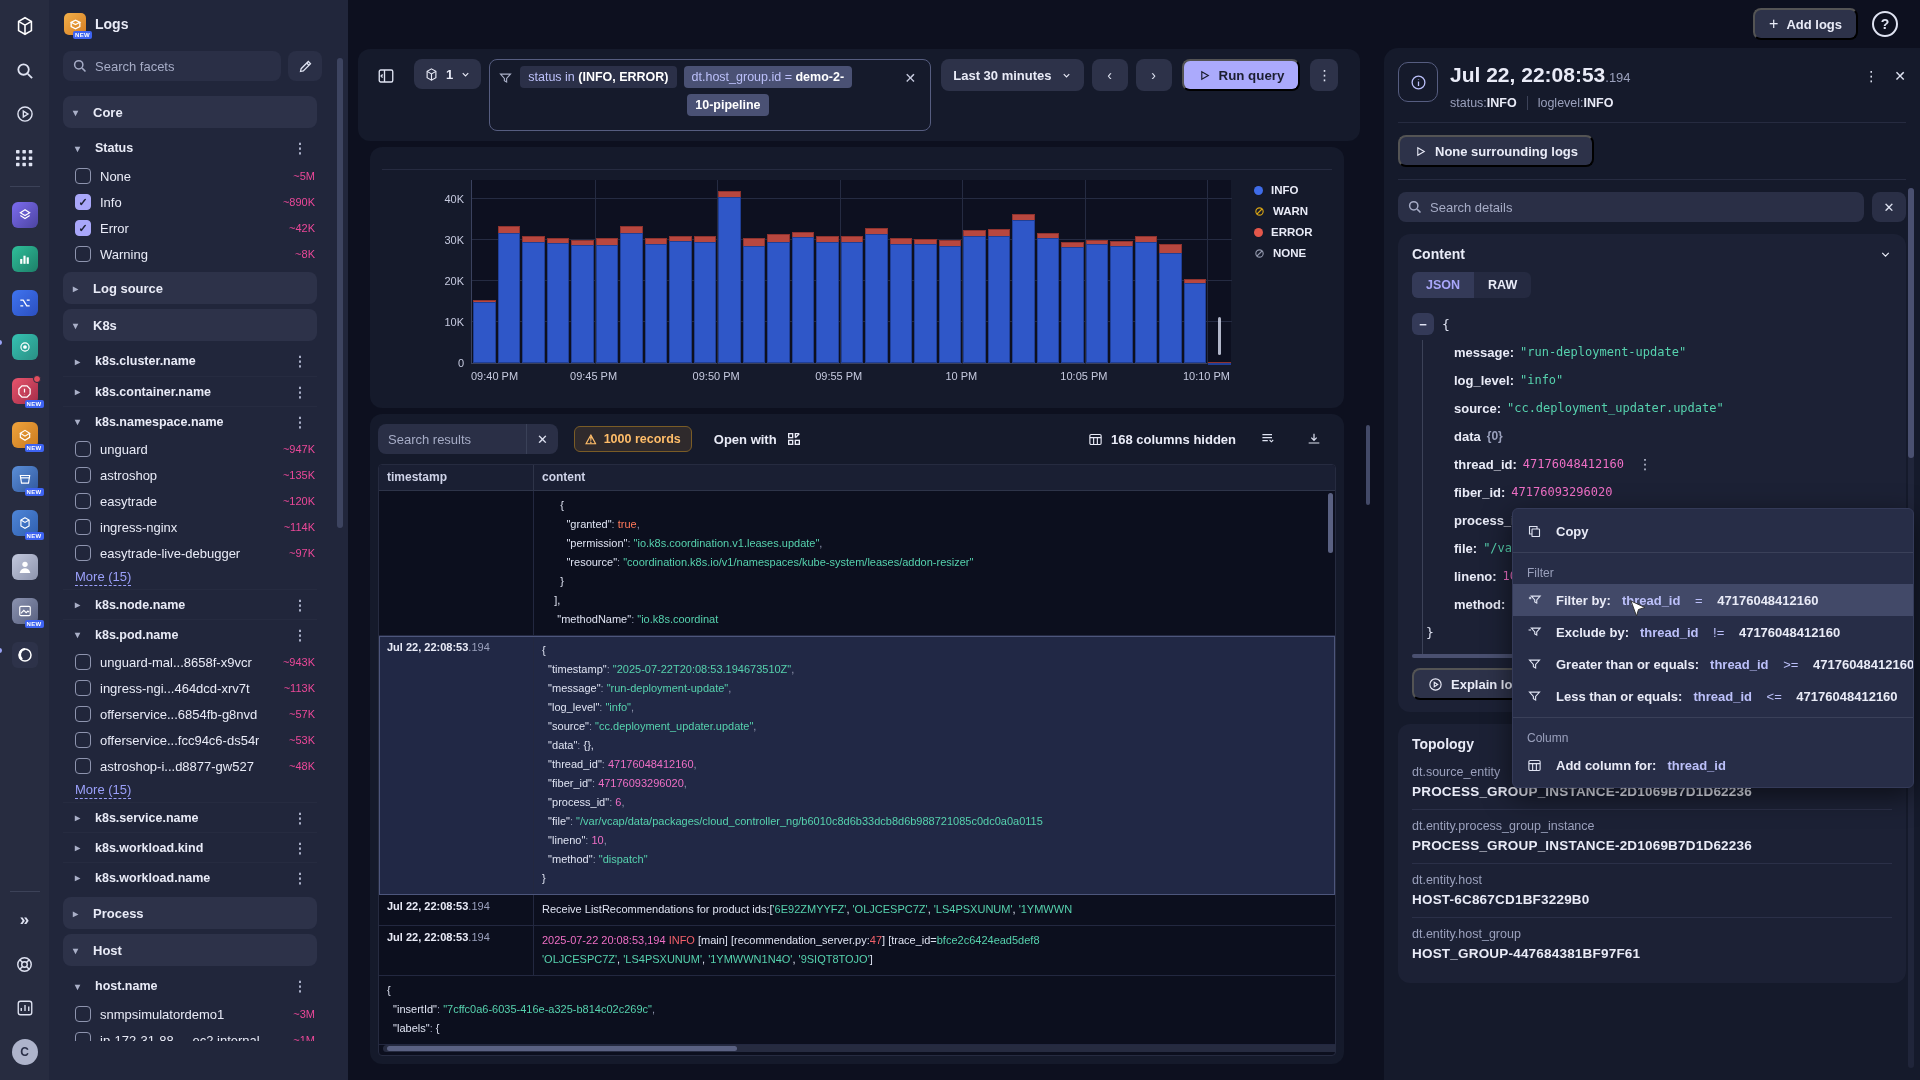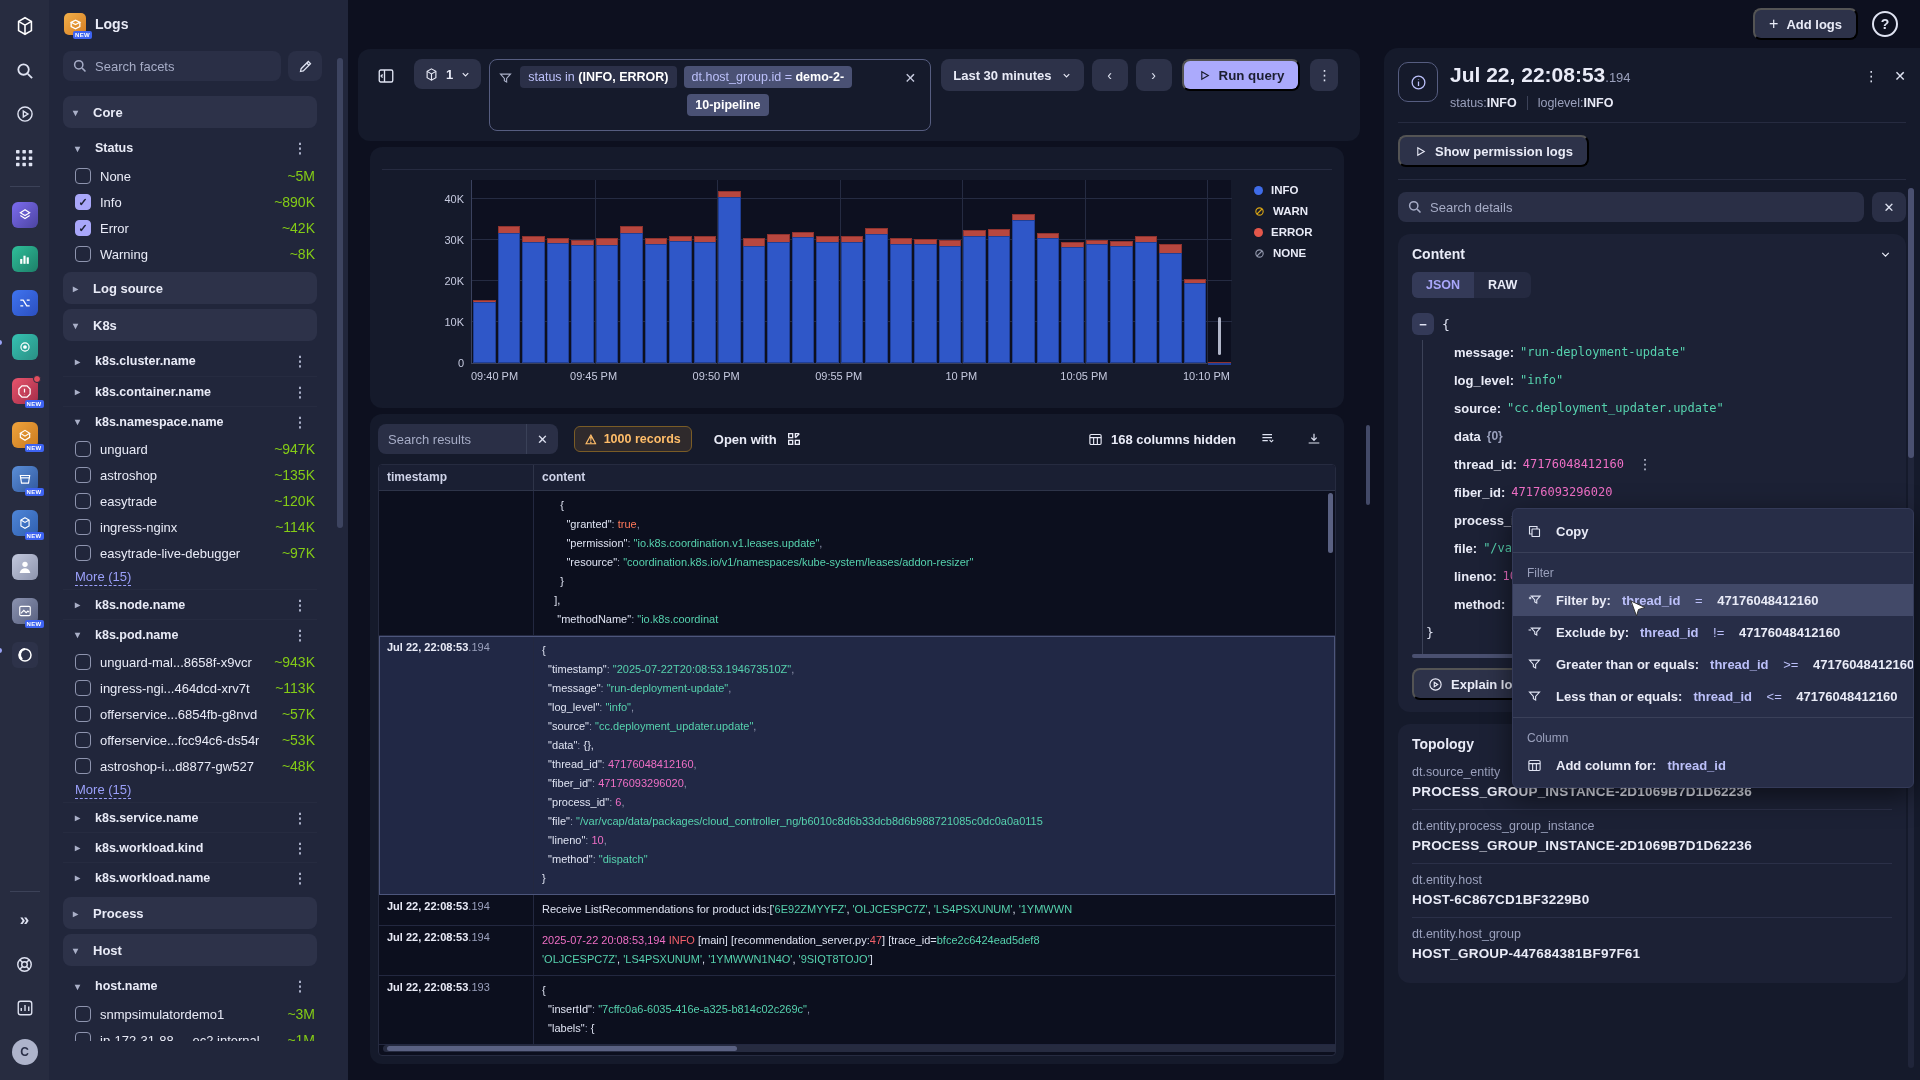--- a/index.html
+++ b/index.html
@@ -35,21 +35,21 @@
 .inp-wrap{position:relative;flex:1;display:flex;}
 .inp-ico{position:absolute;left:9px;top:7px;color:#a6acc6;}
 .sq-btn{width:34px;height:30px;background:var(--input);border-radius:8px;display:flex;align-items:center;justify-content:center;color:#dfe3f2;cursor:pointer;flex:none;}
 #facets{padding:0 31px 0 14px;overflow:hidden;height:950px;}
 .sect-pill{height:32px;margin:5px 0;background:var(--pill);border-radius:8px;display:flex;align-items:center;gap:10px;padding:0 10px;font-weight:700;cursor:pointer;}
 .fgroup-h{height:30px;display:flex;align-items:center;gap:10px;padding:0 10px 0 12px;font-weight:700;font-size:12.5px;cursor:pointer;}
 .fgroup-h.bt{border-top:1px solid var(--line);}
 .fgroup-h .kb{margin-left:auto;color:#aab0c8;}
 .chev{color:#aab0c8;flex:none;width:10px;font-size:10px;}
 .fitem{height:26px;display:flex;align-items:center;gap:9px;padding:0 2px 0 12px;font-size:13px;cursor:pointer;}
-.fitem .cnt{margin-left:auto;color:#84cc16;font-size:14px;}
+.fitem .cnt{margin-left:auto;color:#ec4899;font-size:11px;}
 .cbox{width:16px;height:16px;border-radius:4px;border:1px solid #8e94ae;flex:none;display:flex;align-items:center;justify-content:center;}
 .cbox.on{background:var(--accent);border-color:var(--accent);color:#1d2134;font-size:11px;font-weight:700;}
 .fitem .lbl{white-space:nowrap;overflow:hidden;text-overflow:ellipsis;}
 .more-link{color:var(--link);font-size:13px;padding:3px 0 5px 12px;cursor:pointer;}
 .more-link span{border-bottom:1px dashed var(--link);padding-bottom:1px;}
 .side-scroll{position:absolute;left:288px;top:58px;width:6px;height:470px;border-radius:3px;background:#3d4460;}
 
 #topbar{position:absolute;left:348px;right:0;top:0;height:48px;display:flex;align-items:center;justify-content:flex-end;gap:14px;padding-right:22px;}
 .btn{height:32px;background:var(--pill);border-radius:8px;display:flex;align-items:center;gap:8px;padding:0 14px;font-weight:700;font-size:13px;cursor:pointer;color:var(--txt);white-space:nowrap;}
 .help-c{width:26px;height:26px;border-radius:50%;display:flex;align-items:center;justify-content:center;color:#dfe3f2;border:2px solid #dfe3f2;font-weight:700;font-size:14px;cursor:pointer;}
@@ -853,21 +853,20 @@
             </div>
           </div>
           <div class="lrow">
             <div class="ts"><b>Jul 22, 22:08:53</b><span class="ms">.194</span></div>
             <div class="ct">
               <div class="cl"><span class="sg-n">2025-07-22 20:08:53,194</span><span class="sg-w"> </span><span class="sg-r">INFO</span><span class="sg-w"> [main] [recommendation_server.py:</span><span class="sg-r">47</span><span class="sg-w">] [trace_id=</span><span class="sg-s">bfce2c6424ead5def8</span></div>
               <div class="cl"><span class="sg-s">'OLJCESPC7Z'</span><span class="sg-w">, </span><span class="sg-s">'LS4PSXUNUM'</span><span class="sg-w">, </span><span class="sg-s">'1YMWWN1N4O'</span><span class="sg-w">, </span><span class="sg-s">'9SIQT8TOJO'</span><span class="sg-w">]</span></div>
             </div>
           </div>
           <div class="lrow">
-            <div class="ts"><b>Jul 22, 22:08:53</b><span class="ms">.193</span></div>
             <div class="ct">
               <div class="cl"><span class="sg-k">{</span></div>
               <div class="cl"><span class="sg-k">  "insertId"</span><span class="sg-p">: </span><span class="sg-s">"7cffc0a6-6035-416e-a325-b814c02c269c"</span><span class="sg-p">,</span></div>
               <div class="cl"><span class="sg-k">  "labels"</span><span class="sg-p">: </span><span class="sg-k">{</span></div>
             </div>
           </div>
         </div>
       <div class="tbl-hsb">
           <span class="th"></span>
         </div>
@@ -896,21 +895,21 @@
     <span class="hact">
       <span class="kb">⋮</span>
       <span style="cursor:pointer;font-size:14px;">✕</span>
     </span>
   </div>
   <div class="hr"></div>
   <button class="btn" id="surr-btn">
     <svg width="13" height="13" viewBox="0 0 24 24" fill="none" stroke="currentColor" stroke-width="2">
         <path d="M7 5l12 7-12 7z"></path>
       </svg>
-    <span>Show permission logs</span>
+    <span>None surrounding logs</span>
   </button>
   <div class="hr"></div>
   <div id="det-search">
     <span class="inp-wrap">
       <span class="inp-ico">
           <svg width="15" height="15" viewBox="0 0 20 20" fill="none" stroke="currentColor" stroke-width="2">
             <circle cx="9" cy="9" r="5.5"></circle>
             <path d="M13.5 13.5L18 18"></path>
           </svg>
         </span>

